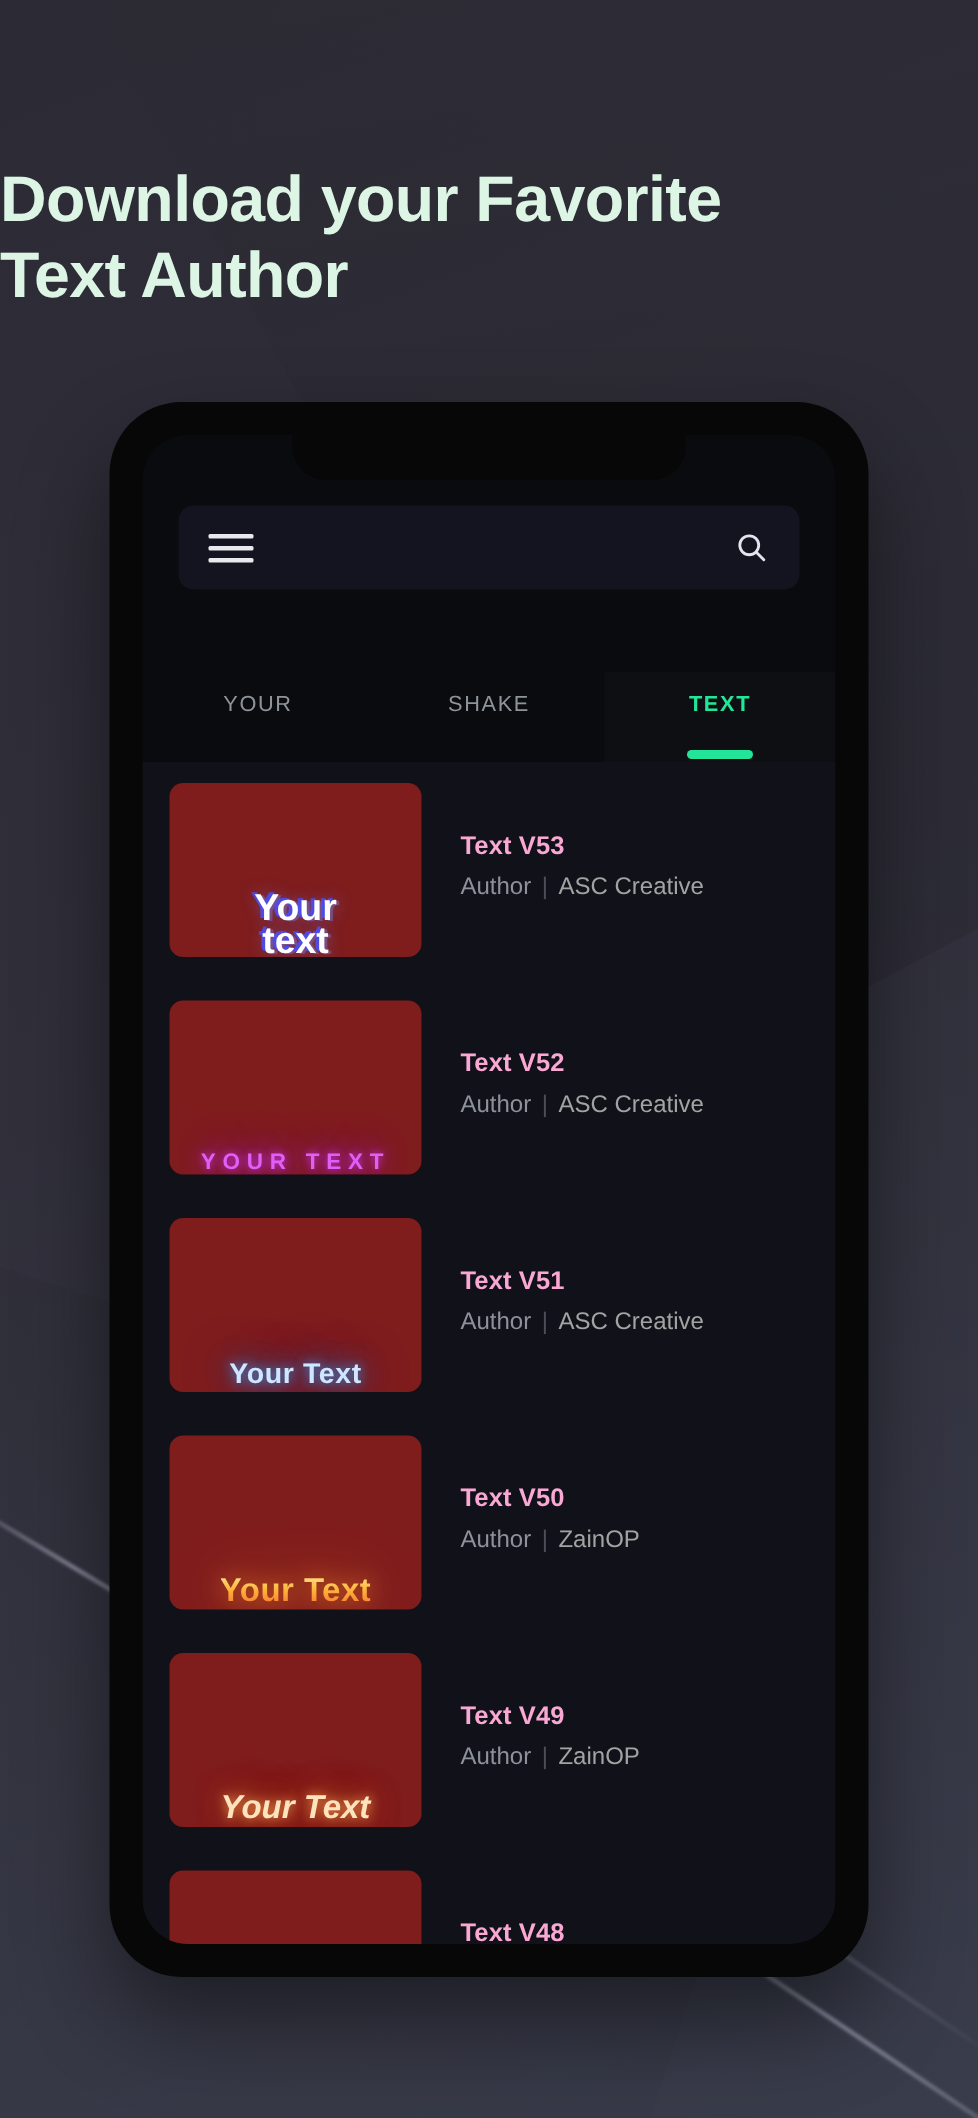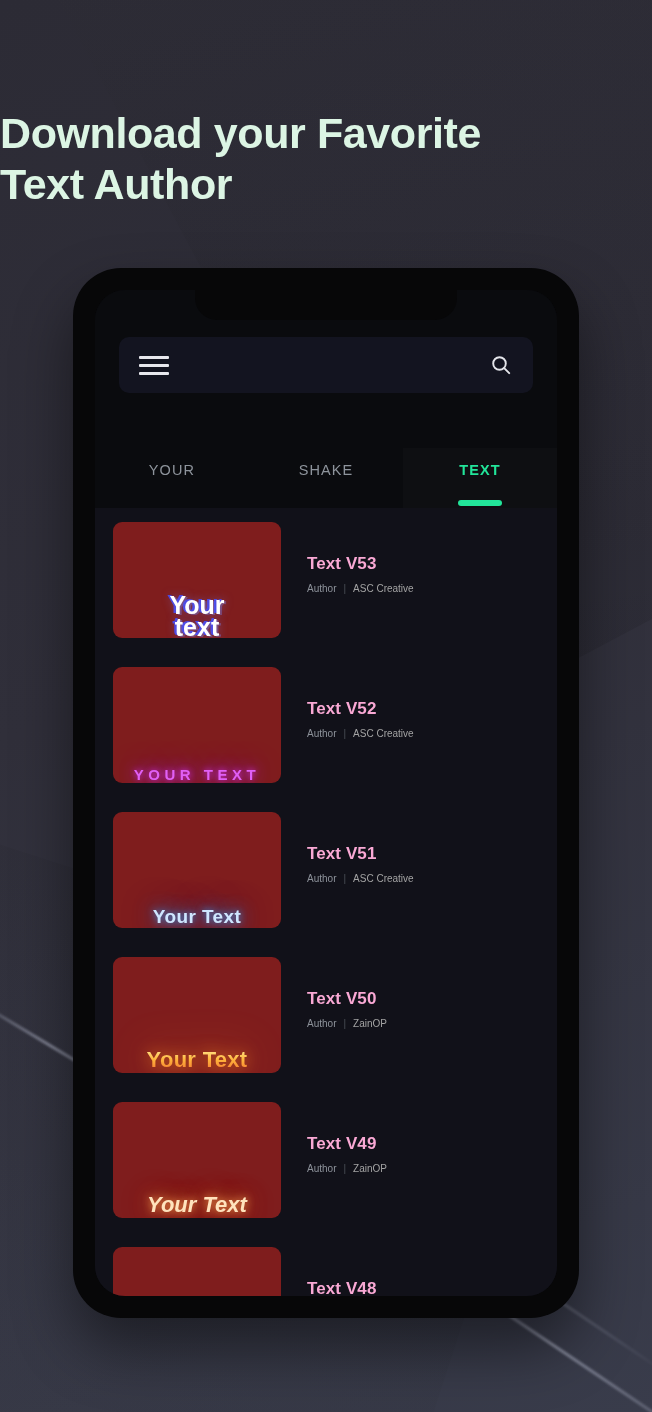--- a/index.html
+++ b/index.html
@@ -143,21 +143,21 @@
     border-radius:9px;
     background:#7f1d1d;
     flex:none;
     position:relative;
     overflow:hidden;
     display:flex; align-items:flex-end; justify-content:center;
     cursor:pointer;
   }
   .meta { padding-left:26px; padding-top:32px; }
   .title { color:#f9a8d4; font-size:17px; font-weight:bold; letter-spacing:.1px; }
-  .byline { margin-top:9px; font-size:10px; display:flex; align-items:center; gap:7px; }
+  .byline { margin-top:9px; font-size:16px; display:flex; align-items:center; gap:7px; }
   .byline .lbl  { color:#8d929a; }
   .byline .sep  { color:#4b5058; }
   .byline .auth { color:#a3a3a3; }
 
   
   .art { font-weight:bold; white-space:nowrap; }
   .art-v53 {
     font-size:25px; line-height:0.88; color:#ffffff; text-align:center;
     text-shadow:-2.5px -1px 0 rgba(70,80,255,0.85), 2px 1px 0 rgba(120,140,255,0.35), 0 0 10px rgba(120,140,255,0.5);
   }

